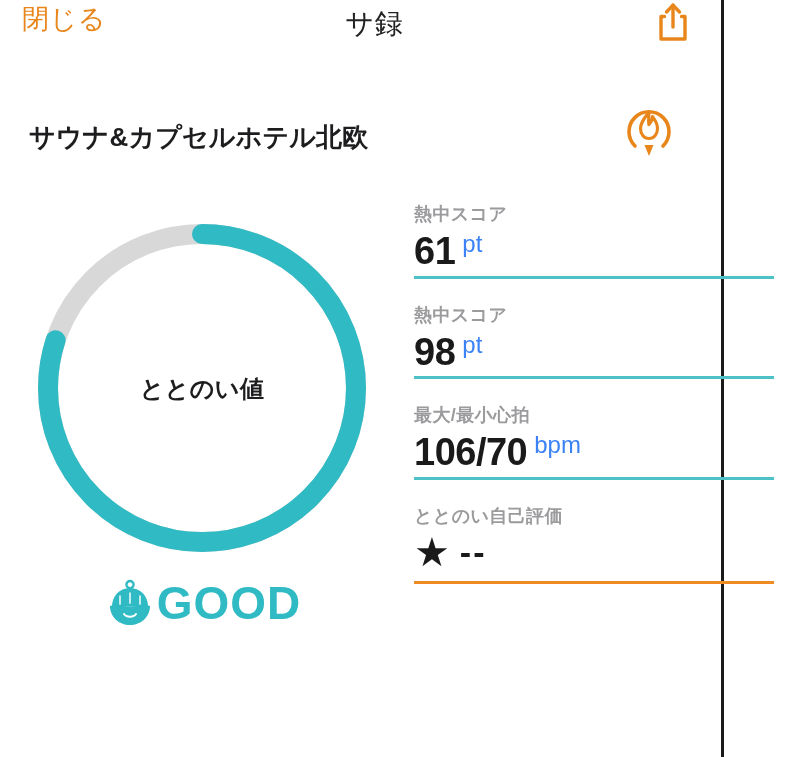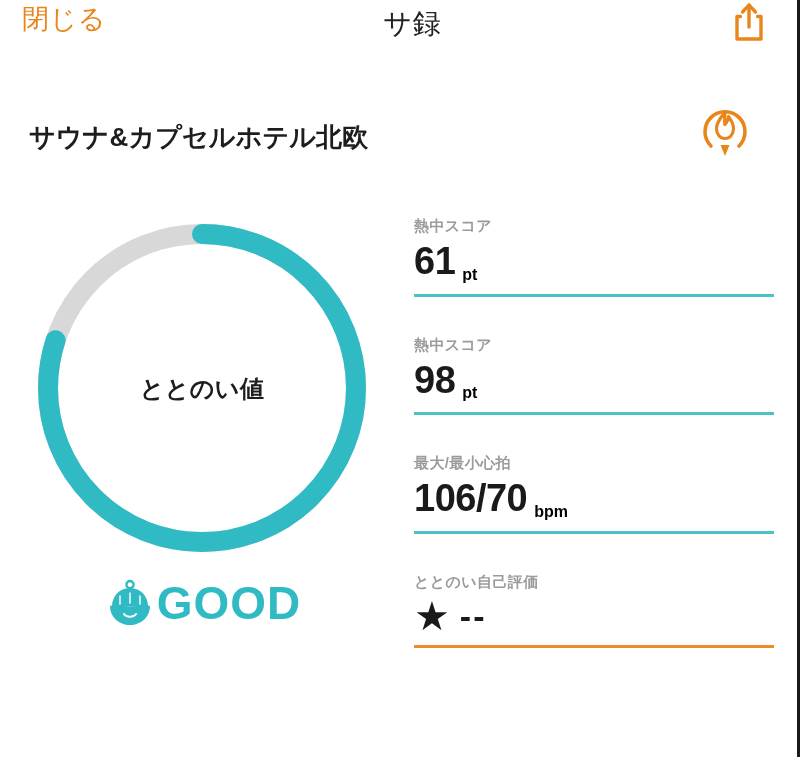--- a/index.html
+++ b/index.html
@@ -4,21 +4,21 @@
 <style>
   * { margin:0; padding:0; box-sizing:border-box; }
   html, body {
     width:800px; height:757px;
     background:#ffffff;
     font-family:"Liberation Sans","DejaVu Sans",sans-serif;
     overflow:hidden;
   }
   #root {
     position:relative;
-    width:800px; height:757px;
+    width:724px; height:757px;
     background:#ffffff;
     border-right:3px solid #1a1a1a;
   }
 
   
   .header {
     position:relative;
     height:56px;
     display:flex;
     align-items:center;
@@ -132,44 +132,43 @@
   .stats {
     position:absolute;
     left:414px; top:14px;
     width:360px;
   }
   .stat {
     padding-top:10px;
     margin-bottom:14px;
   }
   .stat-label {
-    font-size:15px;
+    font-size:18px;
     color:#9b9b9e;
     font-weight:bold;
     letter-spacing:0.4px;
     margin-bottom:4px;
-    margin-top:15px;
   }
   .stat-value-row {
     display:flex;
-    align-items:flex-end;
+    align-items:flex-start;
     gap:7px;
-    padding-bottom:10px;
+    padding-bottom:2px;
   }
   .stat-value {
     font-size:38px;
     font-weight:bold;
     color:#1a1a1a;
     letter-spacing:-0.5px;
     line-height:1.15;
   }
   .stat-unit {
-    font-size:16px;
-    color:#000000;
-    font-weight:700;
+    font-size:24px;
+    color:#3b82f6;
+    font-weight:400;
   }
   .rule { height:3px; width:100%; background:#4cc2c6; }
   .rule.orange { background:#ee8b22; }
   .star-row {
     display:flex;
     align-items:center;
     gap:10px;
     padding-bottom:9px;
   }
   .star { font-size:40px; color:#1a1a1a; line-height:1; }

